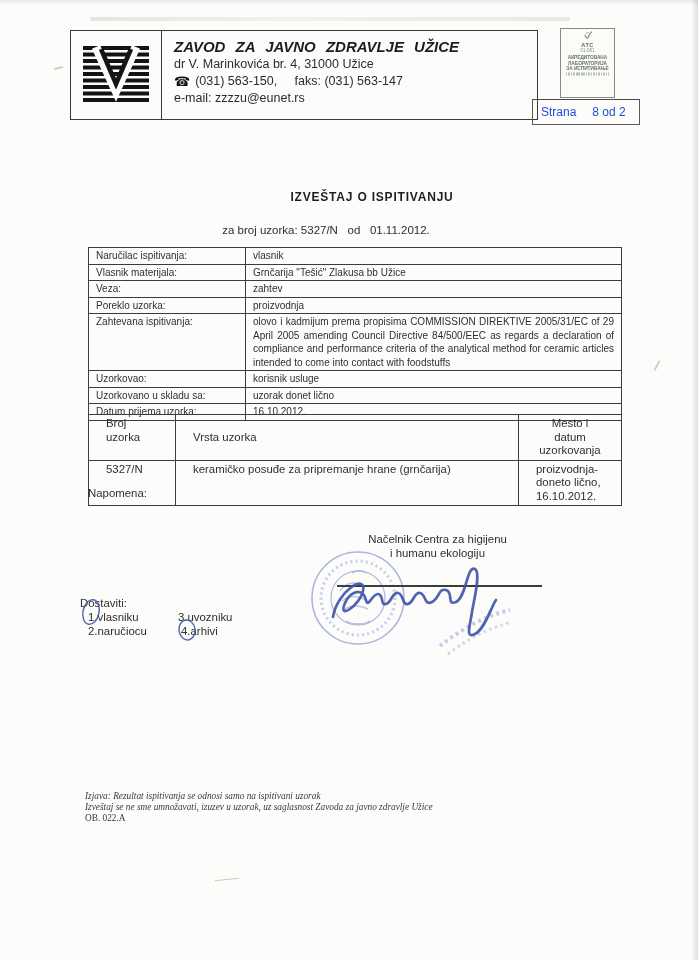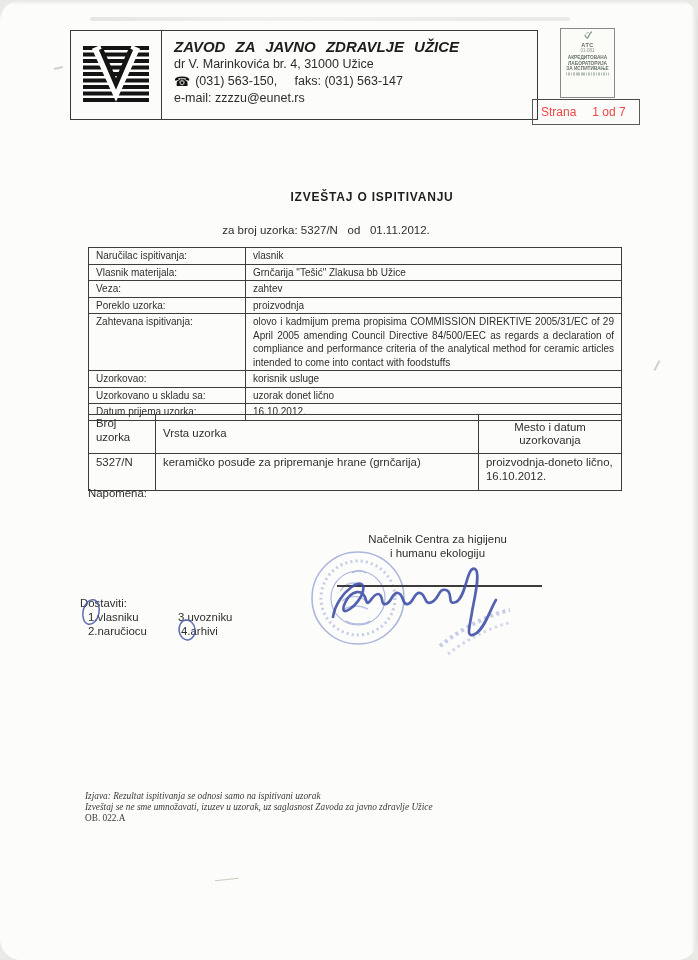--- a/index.html
+++ b/index.html
@@ -1,19 +1,19 @@
 <!DOCTYPE html>
 <html><head>
 <meta charset="utf-8">
 <style>
   html,body{margin:0;padding:0;background:#e9e9e6;}
   .page{
     position:relative;width:698px;height:960px;margin:0 auto;
     background:#fcfcfa;overflow:hidden;
-    font-family:"Liberation Sans",sans-serif;color:#333;border-radius:21px;
+    font-family:"Liberation Sans",sans-serif;color:#333;
   }
   .abs{position:absolute;}
   .pre{white-space:pre-line;}
   .prews{white-space:pre;}
 
   
   .edge-right{right:0;top:0;width:7px;height:100%;background:linear-gradient(90deg,rgba(0,0,0,0),rgba(120,120,115,.22));}
   .edge-top{left:0;top:0;width:100%;height:5px;background:linear-gradient(180deg,rgba(120,120,115,.16),rgba(0,0,0,0));}
   .streak-top{left:90px;top:17px;width:480px;height:4px;border-radius:2px;opacity:.5;
     background:linear-gradient(90deg,#cfcfcb,#e6e6e2 40%,#d6d6d2);filter:blur(.6px);}
@@ -32,36 +32,36 @@
   
   .acc-box{left:560px;top:28px;width:53px;height:68px;border:1px solid #8a8a85;background:#fbfbf8;overflow:hidden;}
   .acc-inner{width:106px;height:136px;transform:scale(.5);transform-origin:top left;text-align:center;color:#6e7a6e;}
   .acc-org{font-size:11px;font-weight:bold;letter-spacing:1px;color:#5d6a5e;line-height:12px;}
   .acc-num{font-size:9px;color:#8a948b;line-height:10px;}
   .acc-lines{font-size:9.5px;font-weight:bold;line-height:11px;color:#66726a;margin-top:3px;}
   .acc-tiny{margin:3px auto 0;width:86px;height:6px;background:repeating-linear-gradient(90deg,#9aa59c 0 3px,transparent 3px 5px);opacity:.7;}
 
   
   .strana-box{left:532px;top:99px;width:108px;height:26px;border:1px solid #5a5a57;border-top:1.4px solid #4a4a47;
-    display:flex;align-items:center;gap:16px;padding-left:8px;font-size:12px;color:#ef4444;box-sizing:border-box;}
+    display:flex;align-items:center;gap:16px;padding-left:8px;font-size:12px;color:#1d4ed8;box-sizing:border-box;}
 
   
   .doc-title{left:0;top:190px;width:698px;text-align:center;font-size:12px;font-weight:bold;
     letter-spacing:.8px;color:#1e1e1e;padding-left:23px;}
   .doc-subtitle{left:0;top:224px;width:652px;text-align:center;font-size:11.5px;color:#2e2e2e;}
 
   
   table{border-collapse:collapse;table-layout:fixed;}
   .info-table{left:88px;top:247px;width:534px;}
   .info-table td{border:1.4px solid #3c3c3c;font-size:10px;color:#2f2f2f;padding:1px 7px;vertical-align:top;line-height:13.5px;}
   .info-table td.lbl{width:142px;}
   .info-table td.just{text-align:justify;}
 
   .sample-table{left:88px;top:414px;width:534px;}
-  .sample-table td{border:1.4px solid #3c3c3c;font-size:11.4px;color:#2f2f2f;padding:2px 7px;line-height:13.5px;}
+  .sample-table td{border:1.4px solid #3c3c3c;font-size:11.4px;color:#2f2f2f;padding:2px 17px;line-height:13.5px;}
   .sample-table .h-row td{height:34px;}
   .sample-table .c1{width:52px;}
   .sample-table .c2{width:308px;}
   .sample-table .hc1{vertical-align:top;}
   .sample-table .hc2{vertical-align:middle;}
   .sample-table .hc3{vertical-align:middle;text-align:center;}
   .sample-table .d-row td{height:32px;vertical-align:top;}
 
   .napomena{left:88px;top:487px;font-size:11.4px;color:#2f2f2f;}
 
@@ -127,21 +127,21 @@
       <div class="acc-num">01-081</div>
       <div class="acc-lines pre">АКРЕДИТОВАНА
 ЛАБОРАТОРИЈА
 ЗА ИСПИТИВАЊЕ</div>
       <div class="acc-tiny"></div>
     </div>
   </div>
 
   <div class="abs strana-box">
     <span>Strana</span>
-    <span>1 od 7</span>
+    <span>8 od 2</span>
   </div>
 
   <div class="abs doc-title">IZVEŠTAJ O ISPITIVANJU</div>
   <div class="abs doc-subtitle prews">za broj uzorka: 5327/N   od   01.11.2012.</div>
 
   <table class="abs info-table">
     <tbody>
         <tr>
       <td class="lbl">Naručilac ispitivanja:</td>
       <td>vlasnik</td>

